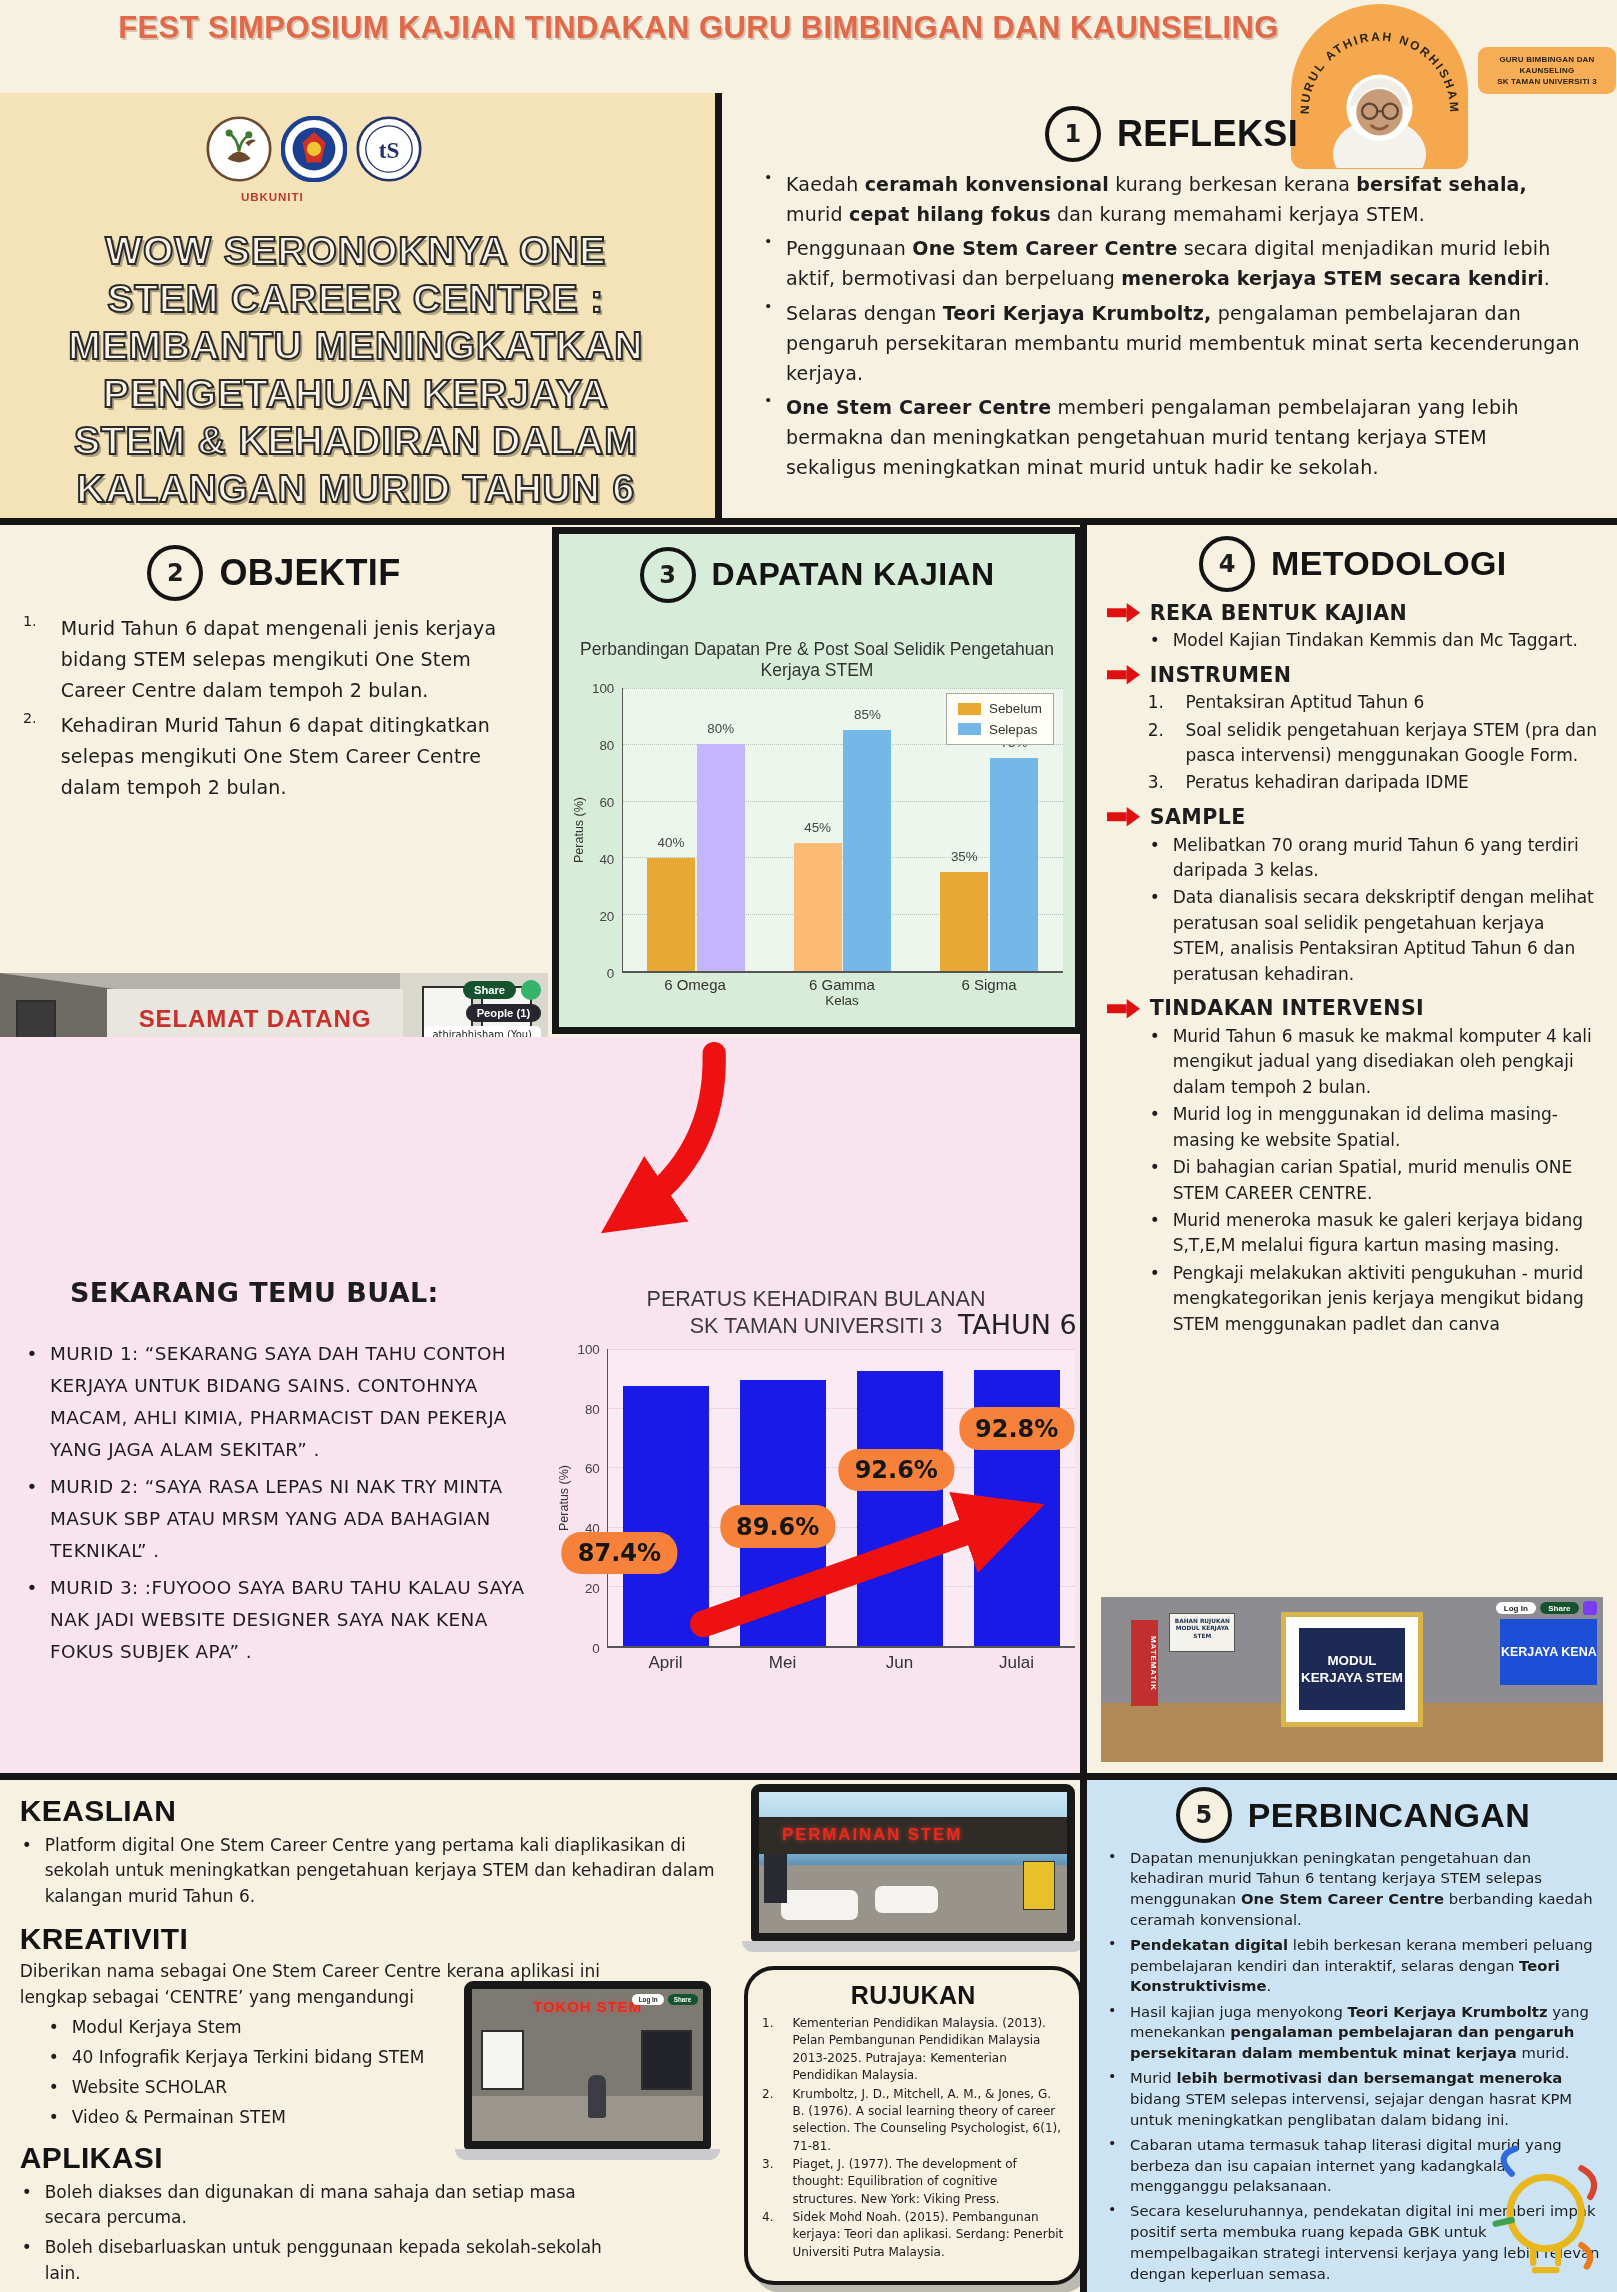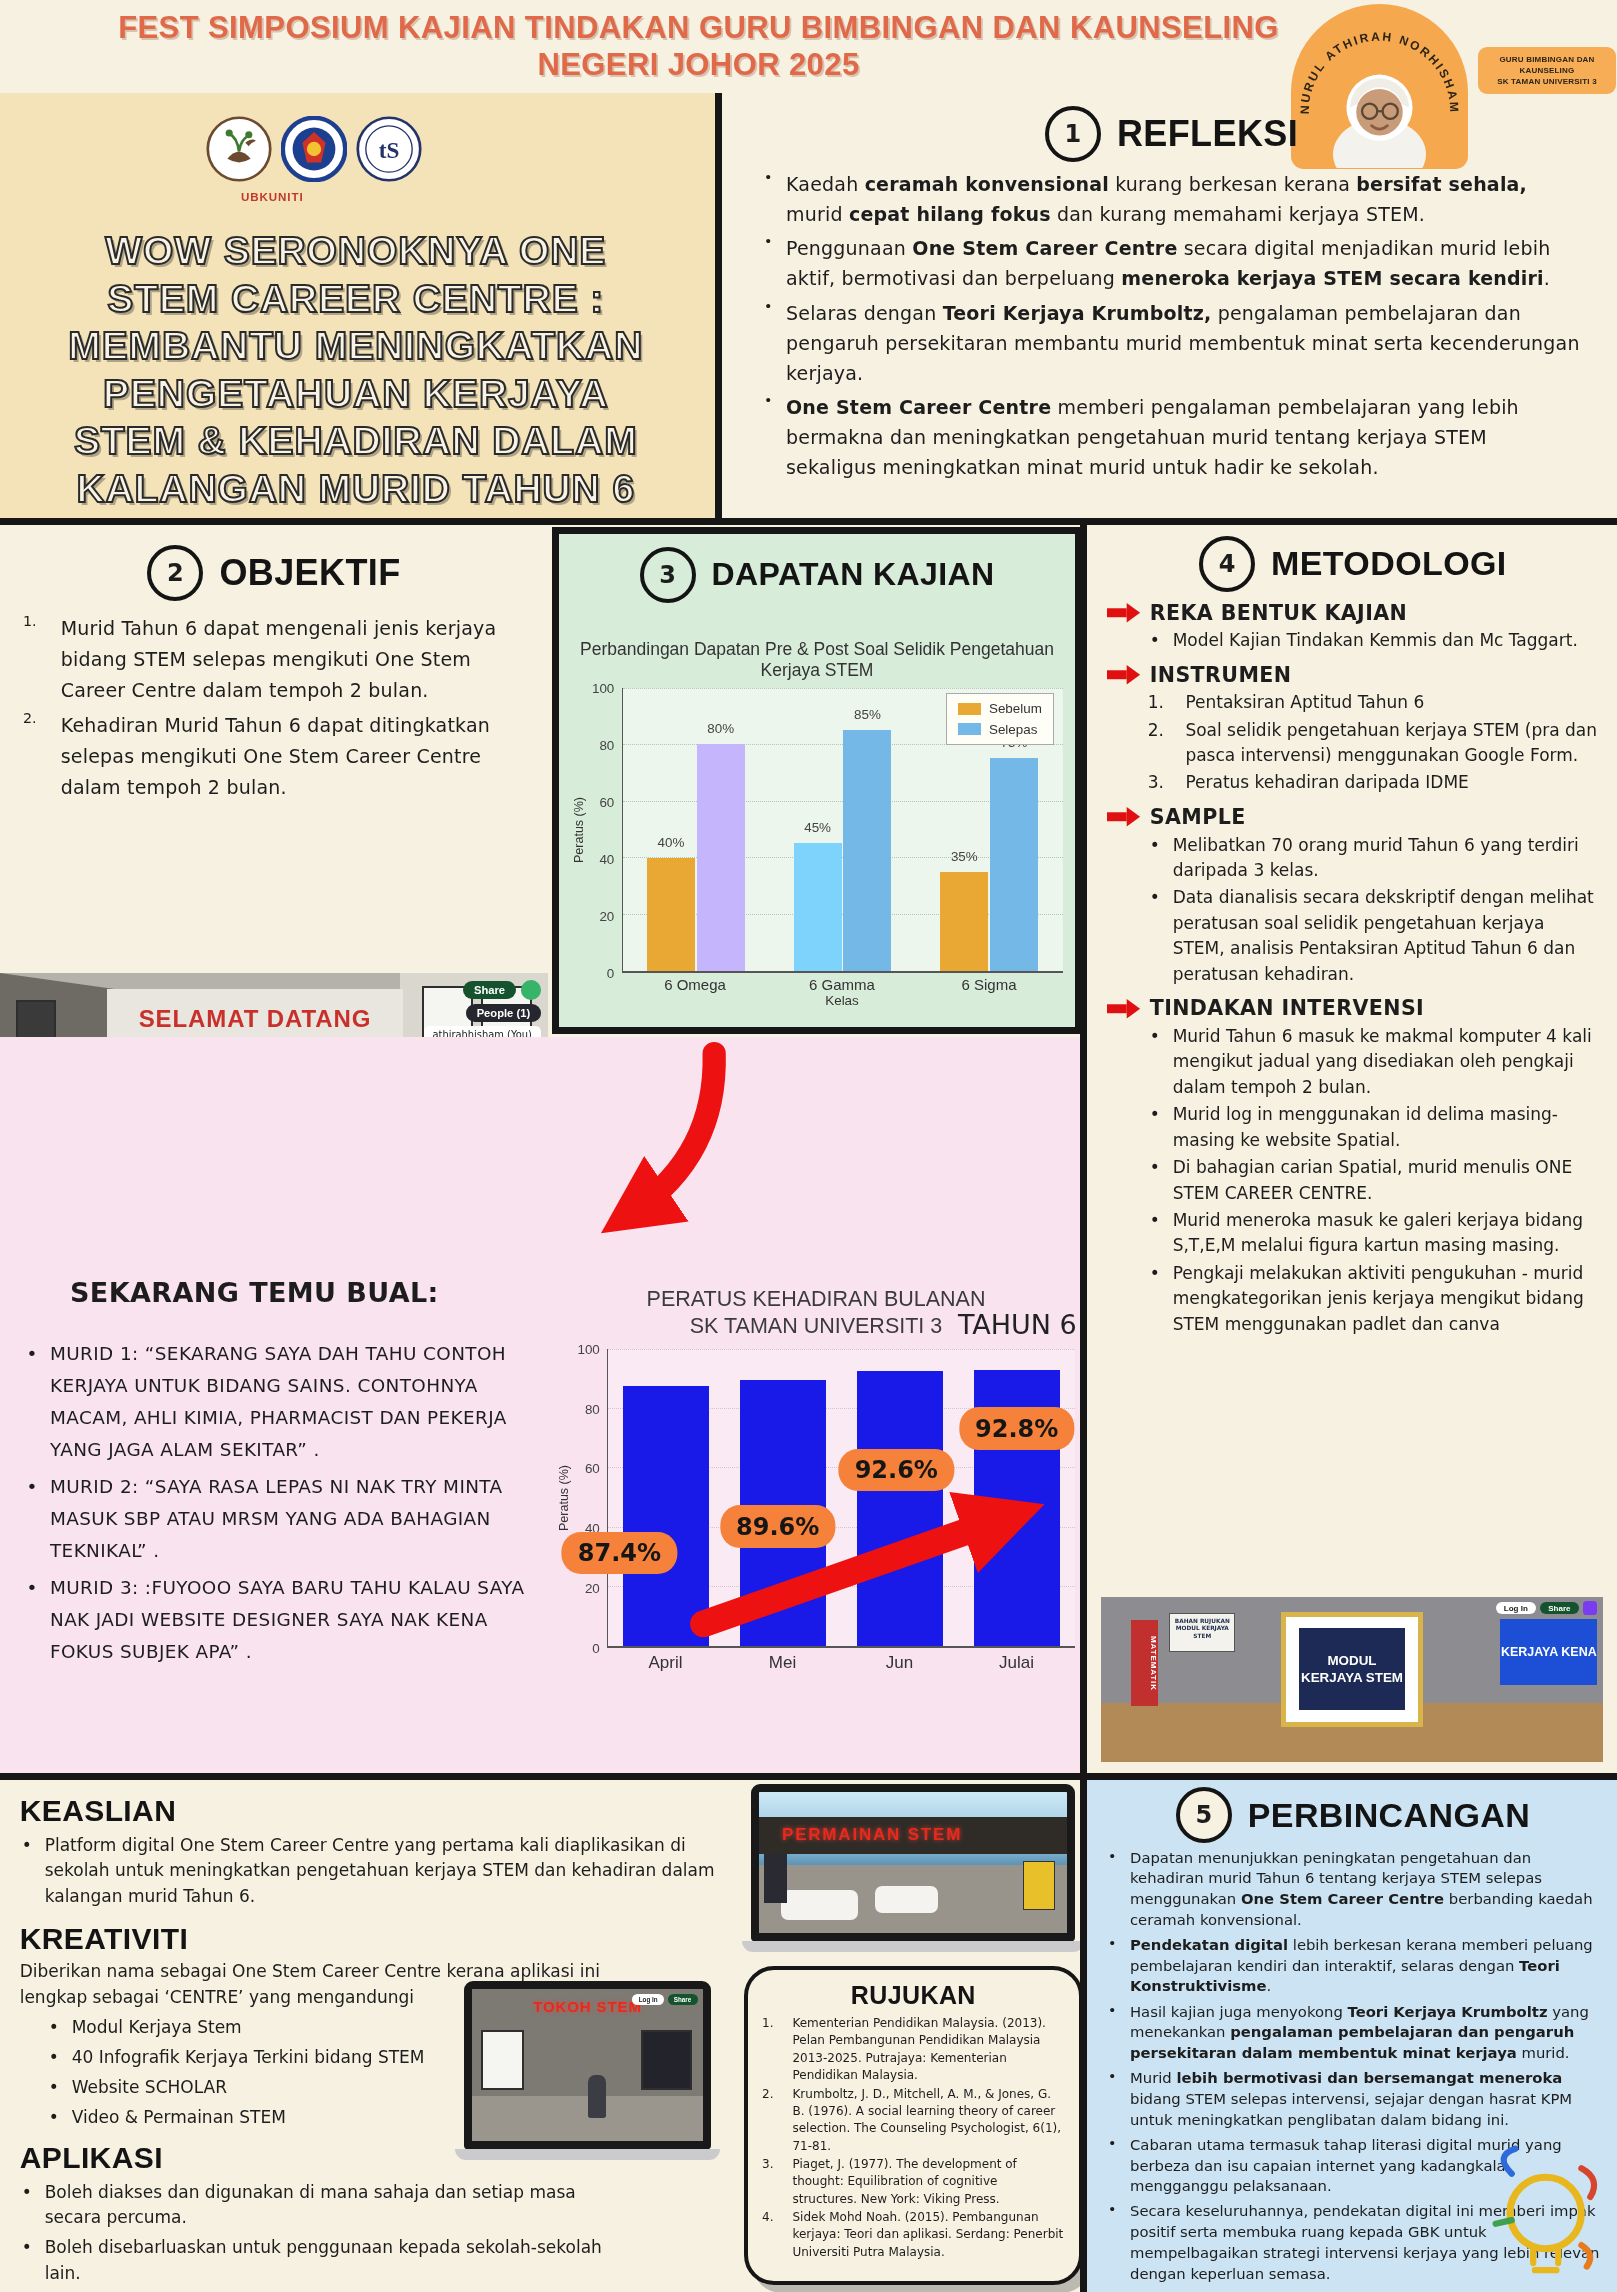--- a/index.html
+++ b/index.html
@@ -180,21 +180,20 @@
   .gal-sq{width:14.3px;height:14.3px;border-radius:3.6px;background:#7a3cf0;}
   .caps{letter-spacing:0.4px;}
 </style>
 </head>
 <body>
 
 <div id="poster">
 
   <div class="abs header-title">
     <div>FEST SIMPOSIUM KAJIAN TINDAKAN GURU BIMBINGAN DAN KAUNSELING</div>
-    <div>NEGERI JOHOR 2025</div>
   </div>
 
   <div class="abs arch">
     <svg class="arch-svg" viewBox="0 0 198 184">
       <path id="archpath" d="M 20 120 A 79 79 0 0 1 178 120" fill="none"></path>
       <ellipse cx="99" cy="168" rx="52" ry="40" fill="#f4f2ec"></ellipse>
       <circle cx="99" cy="116" r="37" fill="#ffffff"></circle>
       <circle cx="99" cy="121" r="26" fill="#c89c78"></circle>
       <path d="M 66 116 A 33 33 0 0 1 132 116 L 124 112 A 26 26 0 0 0 74 112 Z" fill="#efede6"></path>
       <circle cx="88" cy="120" r="8.5" fill="none" stroke="#5a4633" stroke-width="2.5"></circle>
@@ -356,21 +355,21 @@
             <div class="groups">
               <div class="g1">
                 <div class="bar1" style="height: 40%; background: rgb(233, 167, 51);">
                   <span class="blab">40%</span>
                 </div>
                 <div class="bar1" style="height: 80%; background: #c4b5fd;">
                   <span class="blab">80%</span>
                 </div>
               </div>
               <div class="g1">
-                <div class="bar1" style="height: 45%; background: #7dd3fc;">
+                <div class="bar1" style="height: 45%; background: #fdba74;">
                   <span class="blab">45%</span>
                 </div>
                 <div class="bar1" style="height: 85%; background: rgb(116, 184, 232);">
                   <span class="blab">85%</span>
                 </div>
               </div>
               <div class="g1">
                 <div class="bar1" style="height: 35%; background: rgb(233, 167, 51);">
                   <span class="blab">35%</span>
                 </div>

